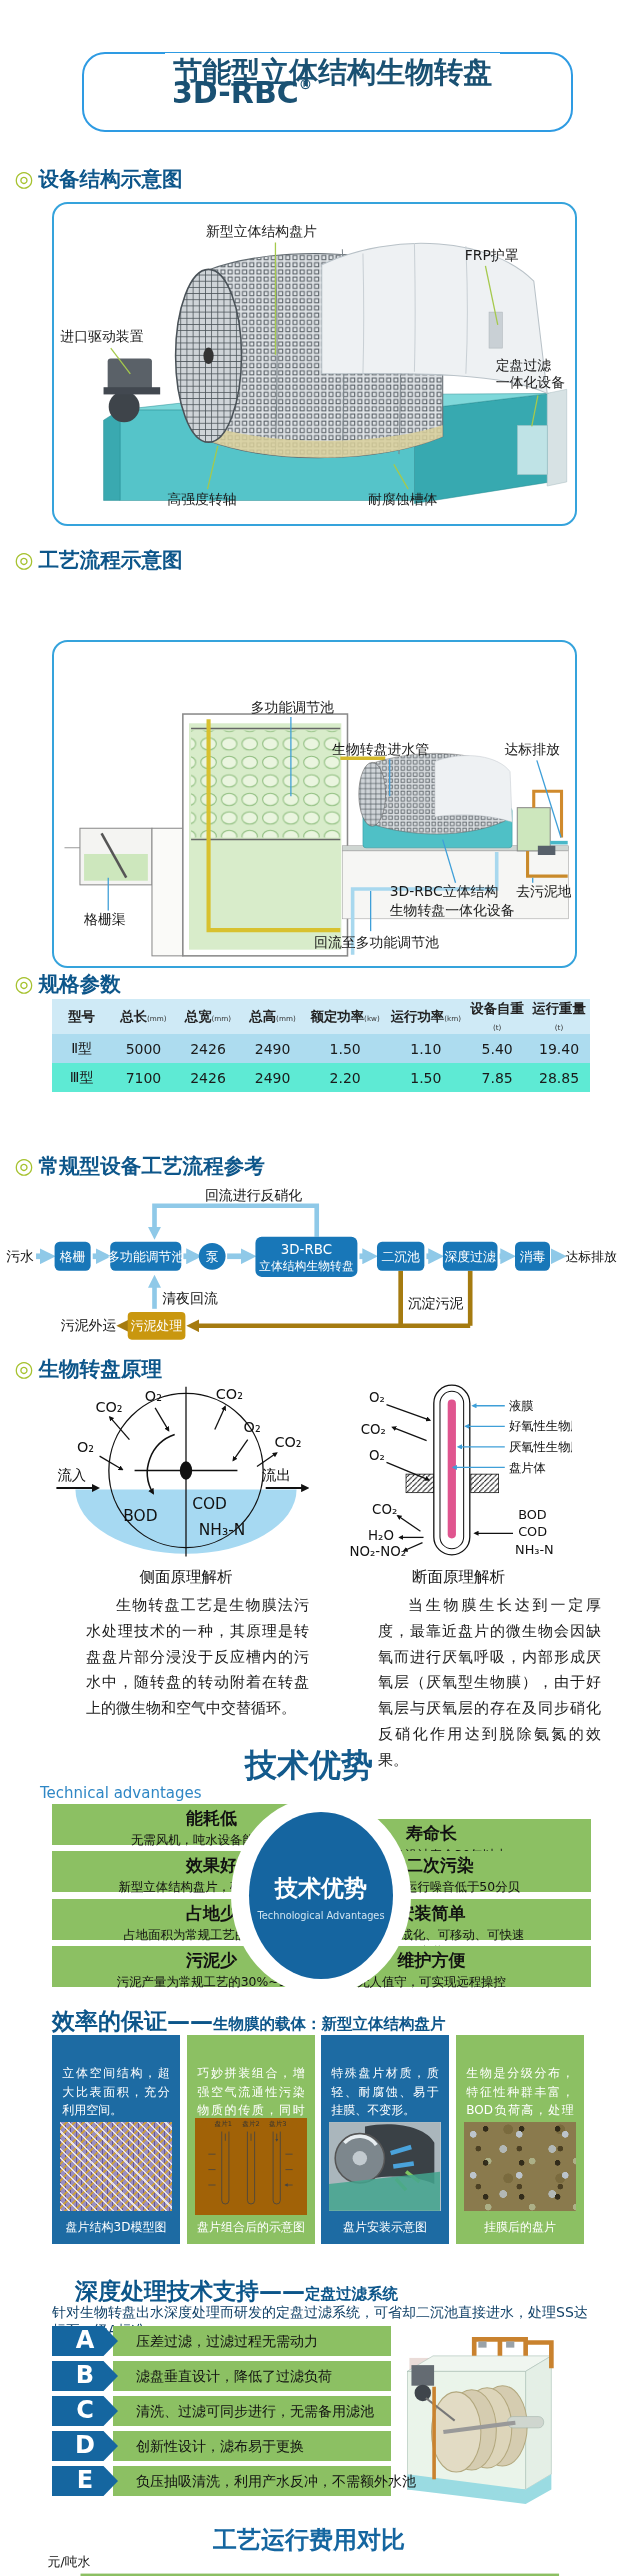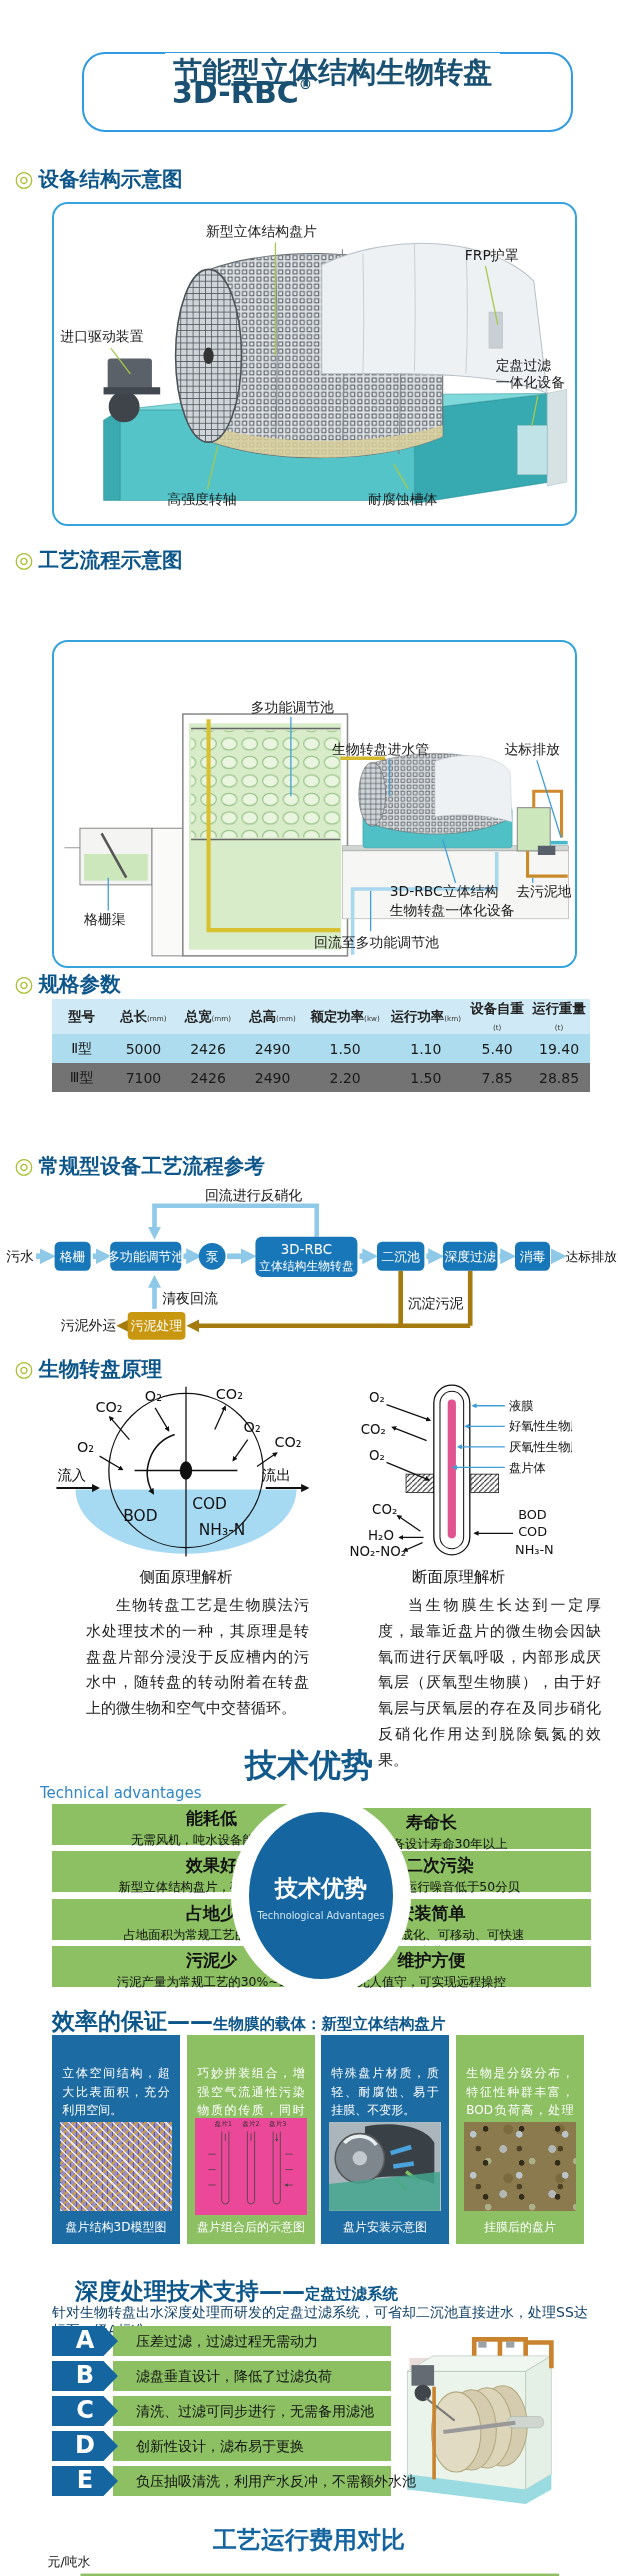--- a/index.html
+++ b/index.html
@@ -18,21 +18,21 @@
   .dbox{position:absolute;left:52px;width:521px;border:2.1px solid #35a3dc;border-radius:15.5px;background:#fff;overflow:hidden;}
   
   .specs{position:absolute;left:52px;top:999px;width:538px;border-collapse:collapse;table-layout:fixed;}
   .specs td,.specs th{text-align:center;vertical-align:middle;font-weight:normal;}
   .specs .t-title{background:#8bd0e6;height:28px;font-size:15px;font-weight:bold;color:#1a1a1a;}
   .specs .t-title .reg{font-size:7.2px;vertical-align:6.2px;}
   .specs .t-head th{background:#cfeaf6;height:29px;font-size:13.4px;font-weight:bold;color:#222;}
   .specs .unit{font-size:7.2px;font-weight:normal;color:#333;}
   .specs .r1 td{background:#e3f2fa;height:27px;font-size:14px;}
   .specs .r2 td{background:#addcef;height:27px;font-size:14px;}
-  .specs .r3 td{background:#737373;height:27px;font-size:14px;}
+  .specs .r3 td{background:#5eead4;height:27px;font-size:14px;}
   
   .para{position:absolute;width:223px;font-size:15px;line-height:1.72;color:#1a1a1a;text-indent:2em;text-align:justify;}
   .caption{position:absolute;text-align:center;font-size:15.5px;color:#111;}
   
   .adv-title{position:absolute;left:0;top:1744px;width:618px;text-align:center;font-size:32px;font-weight:bold;color:#135a8c;}
   .adv-sub{position:absolute;left:0;top:1784px;width:618px;text-align:left;font-size:15px;color:#2f87c5;padding-left:40px;}
   .gpanel{position:absolute;left:52px;top:1804px;width:538px;height:183px;}
   .gbar{position:absolute;height:41px;background:#8cc063;}
   .gbar .gh{font-size:17px;font-weight:bold;color:#111;padding-top:3.1px;}
   .gbar .gd{font-size:12.4px;color:#111;padding-top:2.1px;}
@@ -424,21 +424,21 @@
         <div class="gd">新型立体结构盘片，确保水质达标</div>
       </div>
     <div class="gbar gl" style="top:95px">
         <div class="gh">占地少</div>
         <div class="gd">占地面积为常规工艺的30%左右</div>
       </div>
     <div class="gbar gl" style="top:142px">
         <div class="gh">污泥少</div>
         <div class="gd">污泥产量为常规工艺的30%~50%</div>
       </div>
-    <div class="gbar gr" style="top:4px">
+    <div class="gbar gr" style="top:15px">
         <div class="gh">寿命长</div>
         <div class="gd">主体设备设计寿命30年以上</div>
       </div>
     <div class="gbar gr" style="top:47px">
         <div class="gh">无二次污染</div>
         <div class="gd">无臭无味，运行噪音低于50分贝</div>
       </div>
     <div class="gbar gr" style="top:95px">
         <div class="gh">安装简单</div>
         <div class="gd">系列化、集成化、可移动、可快速安装</div>
@@ -458,21 +458,21 @@
     <span class="big">效率的保证——</span>
     <span class="small">生物膜的载体：新型立体结构盘片</span>
   </div>
   <div class="card blue" style="left:52px">
     <div class="ct">立体空间结构，超大比表面积，充分利用空间。</div>
     <div class="cimg tex1"></div>
     <div class="ccap">盘片结构3D模型图</div>
   </div>
   <div class="card green" style="left:187px">
     <div class="ct">巧妙拼装组合，增强空气流通性污染物质的传质，同时有利于老化生物膜脱落。</div>
-    <div class="cimg" style="background:#ec4899;bottom:29px;height:97px">
+    <div class="cimg" style="background:#a16207;bottom:29px;height:97px">
       <svg viewBox="0 0 216 188" width="111" height="97">
         <g stroke="#444" stroke-width="1.6" fill="none">
           <path d="M52,26 V160 M66,26 V160 M59,160 m-7,0 a7,7 0 0 0 14,0"></path>
           <path d="M102,26 V160 M116,26 V160 M109,160 m-7,0 a7,7 0 0 0 14,0"></path>
           <path d="M152,26 V160 M166,26 V160 M159,160 m-7,0 a7,7 0 0 0 14,0"></path>
           <path d="M59,30 V44 M109,30 V44 M159,30 V44" marker-end="url(#k2b)"></path>
           <path d="M26,70 H40 M26,100 H40 M26,130 H40 M190,70 H176 M190,100 H176 M190,130 H176" marker-end="url(#k2b)"></path>
         </g>
         <defs>
             <marker id="k2b" viewBox="0 0 10 10" refX="7" refY="5" markerWidth="4" markerHeight="4" orient="auto">

